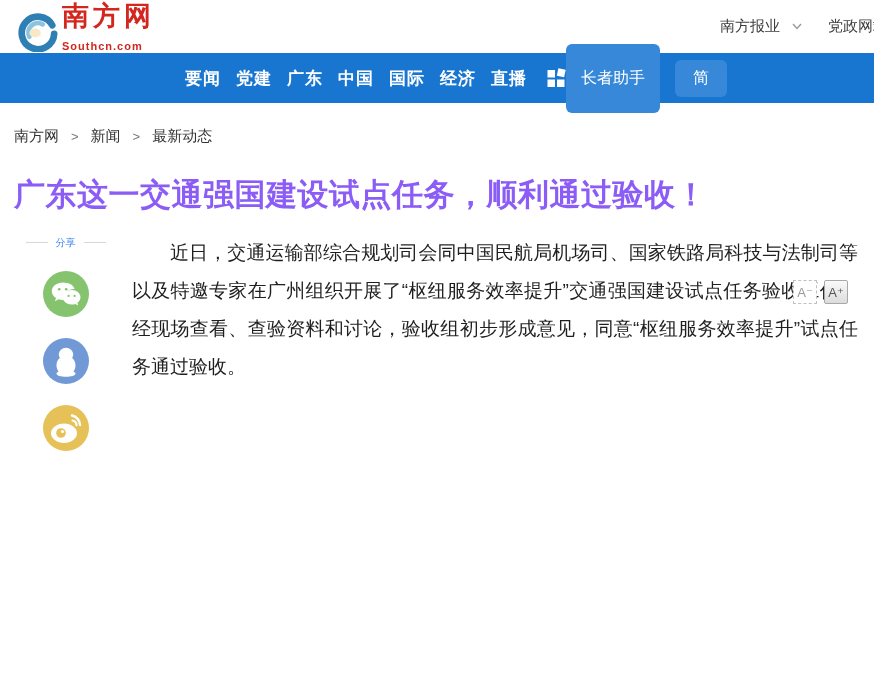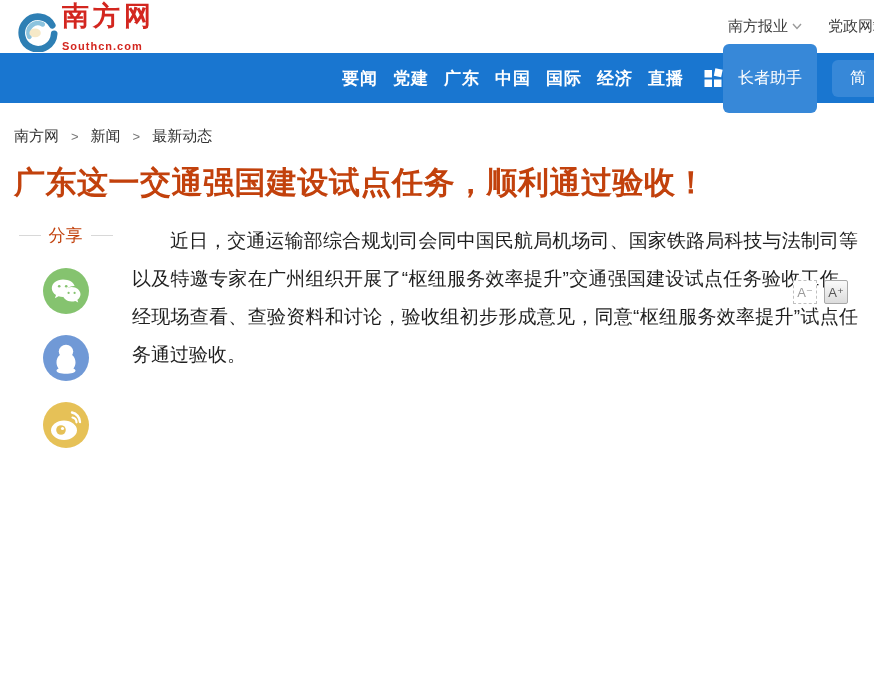--- a/index.html
+++ b/index.html
@@ -15,59 +15,59 @@
   }
   .logo{display:flex;align-items:flex-end;gap:4px;cursor:pointer;}
   .logo-swirl{width:42px;height:42px;flex:0 0 auto;}
   .logo-text{line-height:1;}
   .logo-cn{
     font-family:"DejaVu Serif","Liberation Serif",serif;
     font-size:27px;font-weight:bold;color:#d3261f;letter-spacing:4px;
   }
   .logo-en{font-size:11px;font-weight:bold;color:#d3261f;letter-spacing:1px;margin-top:12px;}
   .header-links{display:flex;align-items:center;gap:26px;white-space:nowrap;margin-right:-14px;}
-  .header-link{font-size:15px;color:#3c3c3c;cursor:pointer;display:inline-flex;align-items:center;gap:4px;}
+  .header-link{font-size:15px;color:#3c3c3c;cursor:pointer;display:inline-flex;align-items:center;gap:12px;}
   .chev{width:10px;height:7px;}
   
   .nav-bar{
     height:50px;background:#1976d0;display:flex;align-items:center;
-    justify-content:flex-end;padding:0 0 0 28px;
+    justify-content:center;padding:0 0 0 28px;
   }
   .nav-items{display:flex;align-items:center;gap:15px;}
   .nav-item{color:#ffffff;font-size:17px;font-weight:bold;letter-spacing:1px;text-decoration:none;cursor:pointer;}
   .grid-icon{margin-left:4px;display:inline-flex;cursor:pointer;}
   .nav-actions{display:flex;align-items:center;gap:15px;margin-right:-10px;}
   .nav-btn{
     background:#3788d8;border:none;border-radius:6px;color:#ffffff;
     font-size:16px;font-family:inherit;padding:24px 15px;cursor:pointer;
     display:inline-flex;align-items:center;gap:5px;white-space:nowrap;
   }
   .nav-btn-jian{padding:8px 18px;}
   
   .breadcrumb{padding:24px 0 0 14px;font-size:15px;color:#333;display:flex;align-items:center;gap:12px;}
   .breadcrumb a{color:#333;text-decoration:none;cursor:pointer;}
   .breadcrumb .sep{color:#777;font-size:13px;}
   
   .article-title{
-    margin:16px 14px 0 14px;font-size:31px;line-height:1.35;font-weight:bold;color:#c2410c;
+    margin:28px 14px 0 14px;font-size:31px;line-height:1.35;font-weight:bold;color:#8b5cf6;
     letter-spacing:0.5px;
   }
   .meta-row{margin:22px 0 0 14px;font-size:14px;color:#9a9a9a;display:flex;gap:22px;}
   .font-controls{position:absolute;right:26px;top:280px;display:flex;gap:7px;}
   .font-btn{
     width:24px;height:24px;font-size:13px;font-family:inherit;cursor:pointer;
     display:flex;align-items:center;justify-content:center;padding:0;
   }
   .font-btn.dec{background:#ffffff;border:1px dashed #c0c0c0;color:#9a9a9a;}
   .font-btn.inc{background:linear-gradient(#fafafa,#dcdcdc);border:1px solid #a8a8a8;color:#555;border-radius:2px;}
   
   .content-row{display:flex;margin-top:18px;}
   .share-col{width:131px;flex:0 0 131px;display:flex;flex-direction:column;align-items:center;}
   .share-label{
-    font-size:17px;color:#c2410c;display:flex;align-items:center;gap:8px;margin-top:2px;
+    font-size:10px;color:#3b82f6;display:flex;align-items:center;gap:8px;margin-top:2px;
   }
   .share-label:before,.share-label:after{content:"";display:block;width:22px;height:1px;background:#d8d8d8;}
   .share-icon{width:46px;height:46px;border-radius:50%;margin-top:21px;cursor:pointer;
     display:flex;align-items:center;justify-content:center;}
   .share-icon svg{width:46px;height:46px;display:block;}
   .share-icon.wechat{background:#85c36f;}
   .share-icon.qq{background:#7099d6;}
   .share-icon.weibo{background:#e6c157;}
   .article-body{flex:1;padding:0 16px 0 1px;}
   .article-body p{

